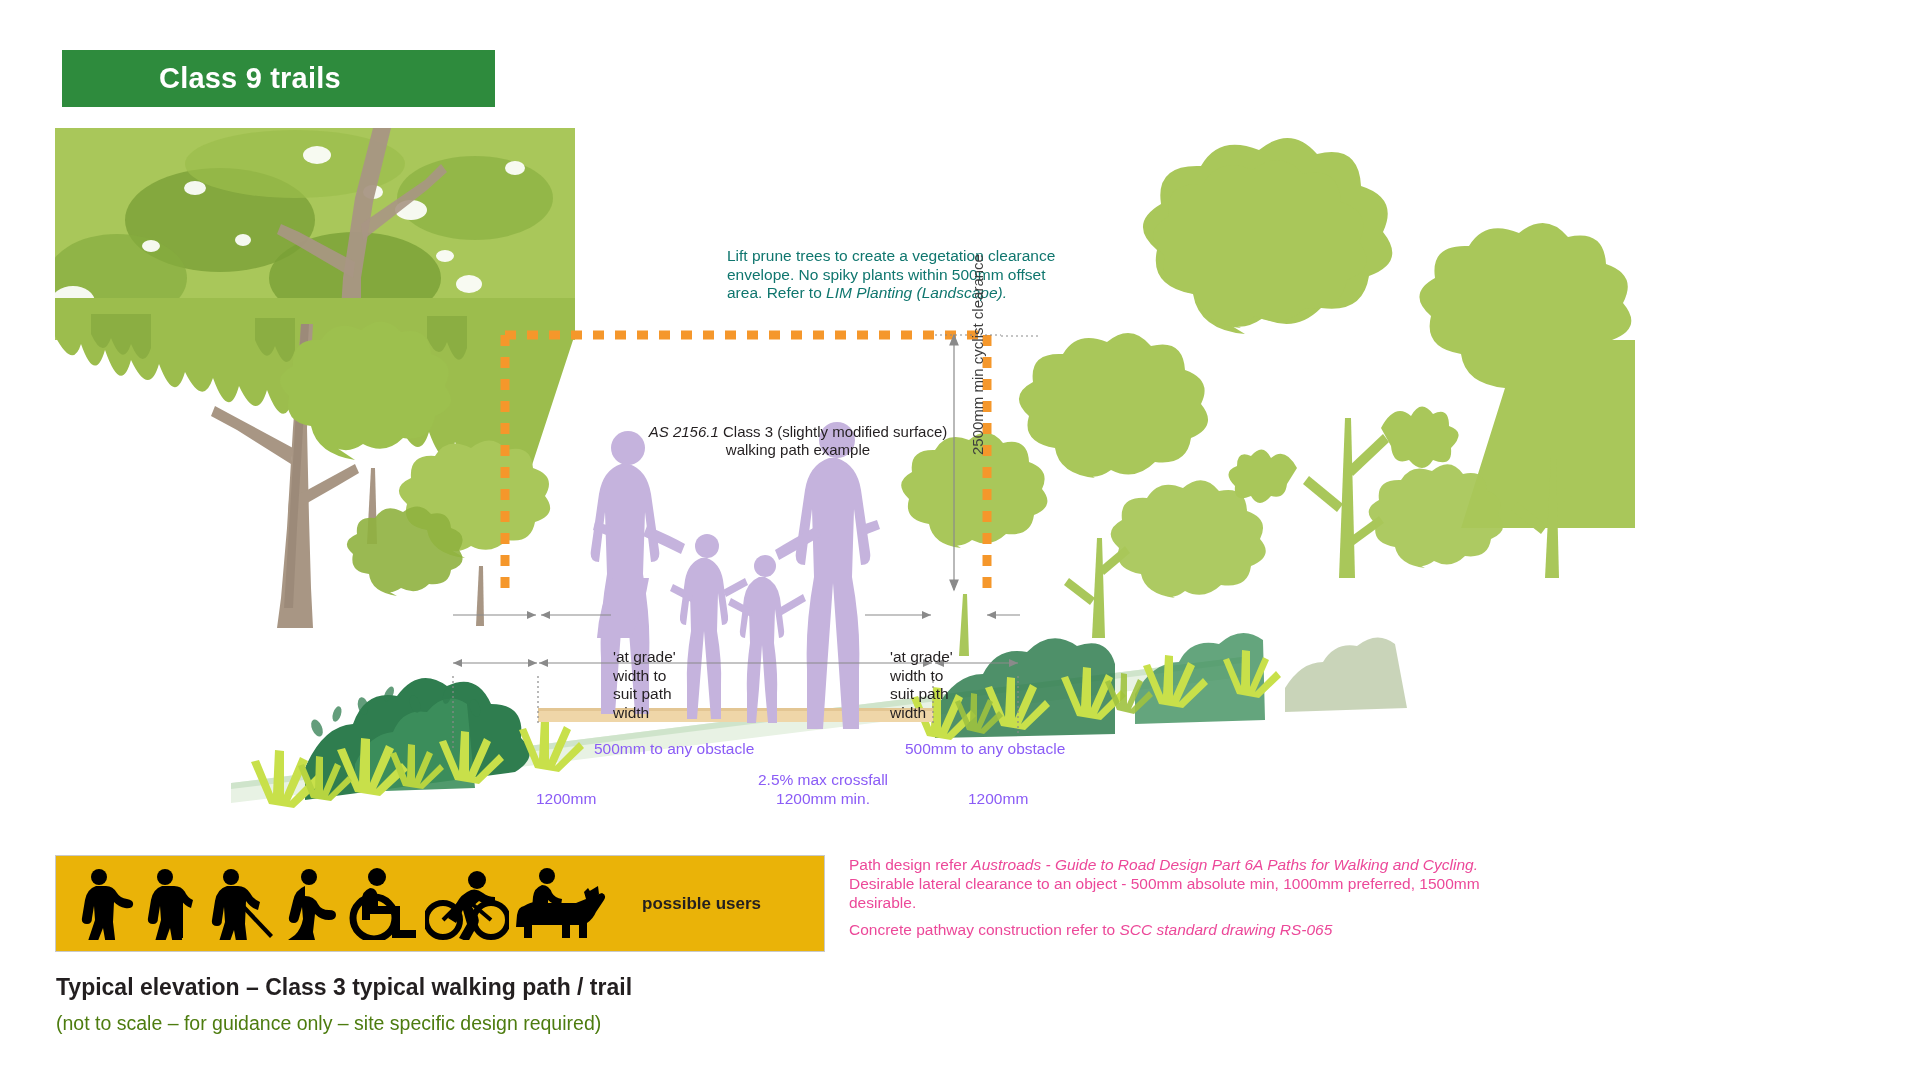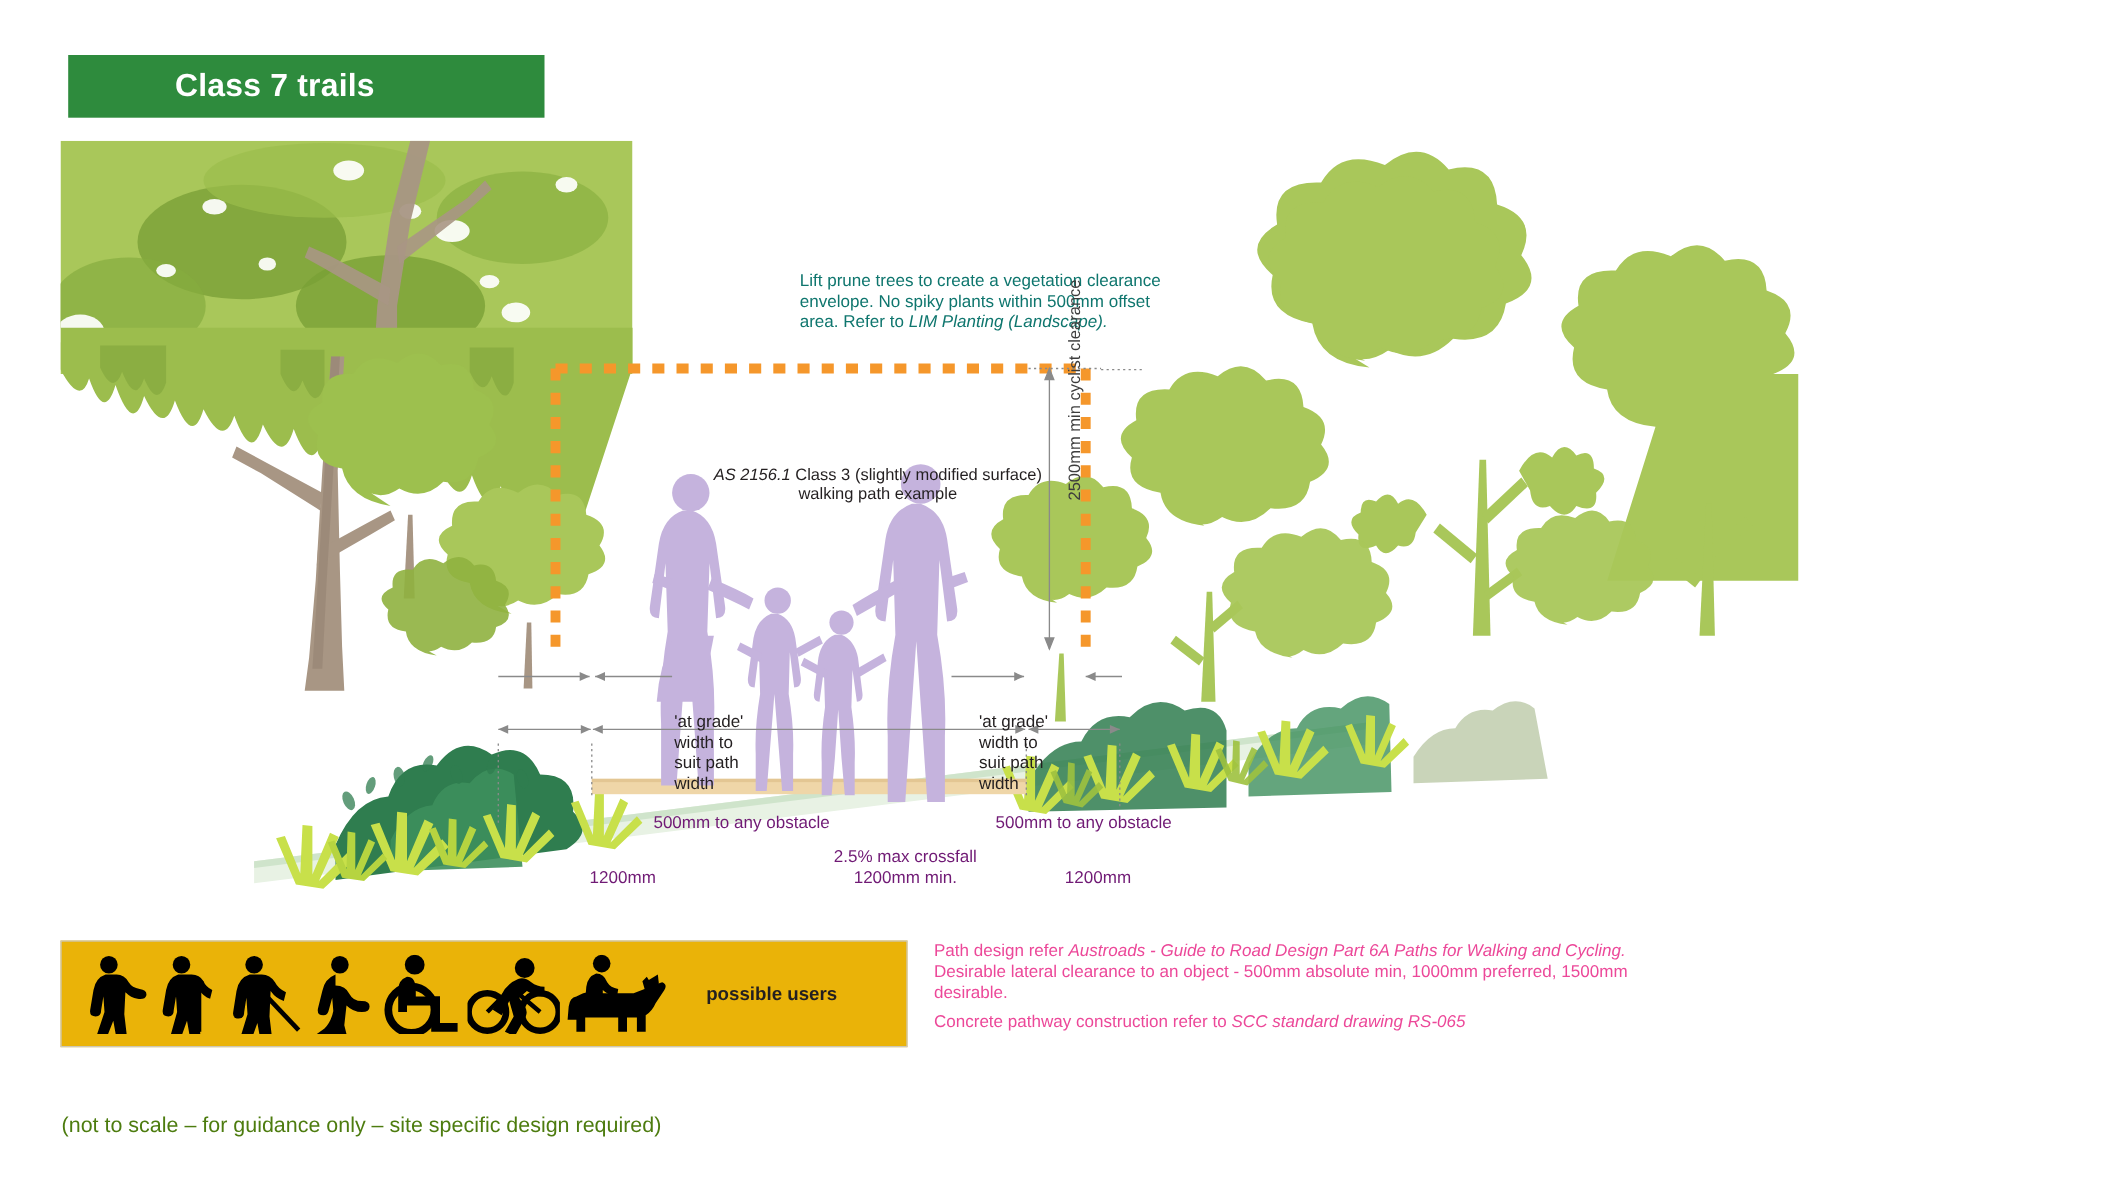--- a/index.html
+++ b/index.html
@@ -47,21 +47,21 @@
   #atgrade-left{left:613px;top:648px;width:78px;}
   #atgrade-right{left:890px;top:648px;width:80px;}
 
   .vert-clear{
     position:absolute;left:969px;top:455px;
     font-size:15px;color:#3d3d3d;
     transform:rotate(-90deg);transform-origin:left top;
     white-space:nowrap;
   }
 
-  .dim-text{position:absolute;font-size:15.5px;color:#701a75;white-space:nowrap;}
+  .dim-text{position:absolute;font-size:15.5px;color:#8b5cf6;white-space:nowrap;}
   #dt-500a{left:594px;top:740px;}
   #dt-500b{left:905px;top:740px;}
   #dt-1200l{left:536px;top:790px;}
   #dt-cross{left:728px;top:770px;text-align:center;width:190px;white-space:normal;line-height:19px;}
   #dt-1200r{left:968px;top:790px;}
 
   
   .users-panel{
     position:absolute;left:55px;top:855px;width:768px;height:95px;
     border:1px solid #c9c9c9;background:#eab308;
@@ -85,21 +85,21 @@
     position:absolute;left:56px;top:1012px;
     font-size:19.5px;color:#4d7c0f;
   }
 </style>
 </head>
 <body>
 
 <div class="stage">
 
   <div class="banner">
-    <span class="banner-text">Class 7 trails</span>
+    <span class="banner-text">Class 9 trails</span>
   </div>
 
   <div class="scene">
     <svg width="1580" height="690" viewBox="0 0 1580 690" xmlns="http://www.w3.org/2000/svg">
       <defs>
         <clipPath id="leftCanopyClip">
           <rect x="0" y="0" width="520" height="240"></rect>
         </clipPath>
       </defs>
 
@@ -433,15 +433,16 @@
     <div class="users-label">possible users</div>
   </div>
 
   <div class="rnote" id="rnote-1">
     Path design refer <i>Austroads - Guide to Road Design Part 6A Paths for Walking and Cycling.</i>&nbsp; Desirable lateral clearance to an object - 500mm absolute min, 1000mm preferred, 1500mm desirable.
   </div>
   <div class="rnote" id="rnote-2">
     Concrete pathway construction refer to <i>SCC standard drawing RS-065</i>
   </div>
 
+  <div id="title-main">Typical elevation – Class 3 typical walking path / trail</div>
   <div id="title-sub">(not to scale – for guidance only – site specific design required)</div>
 
 </div>
 
 </body></html>

